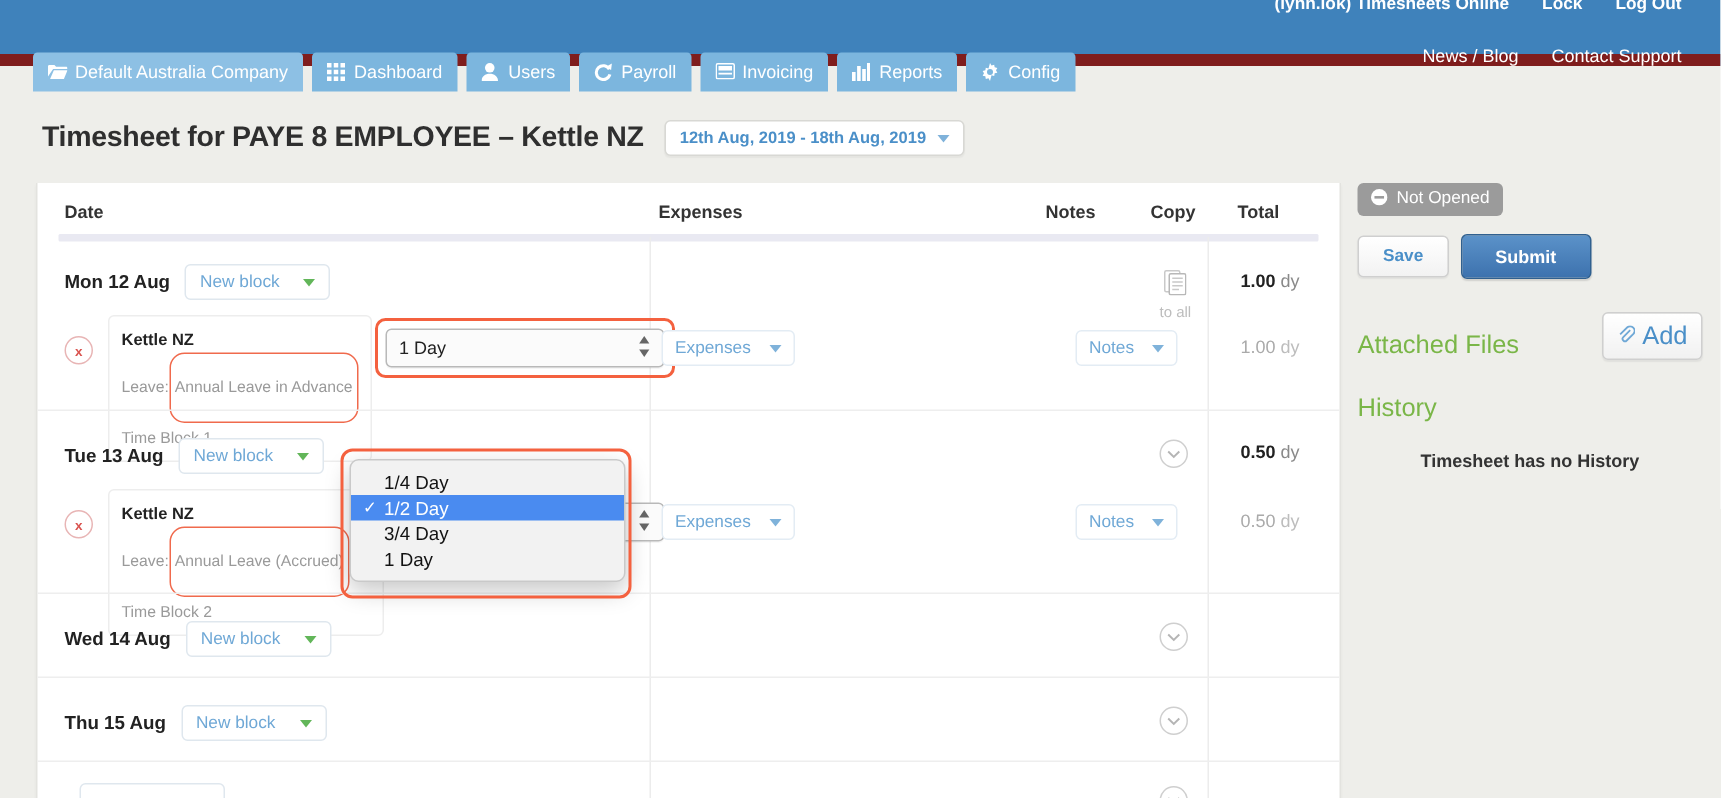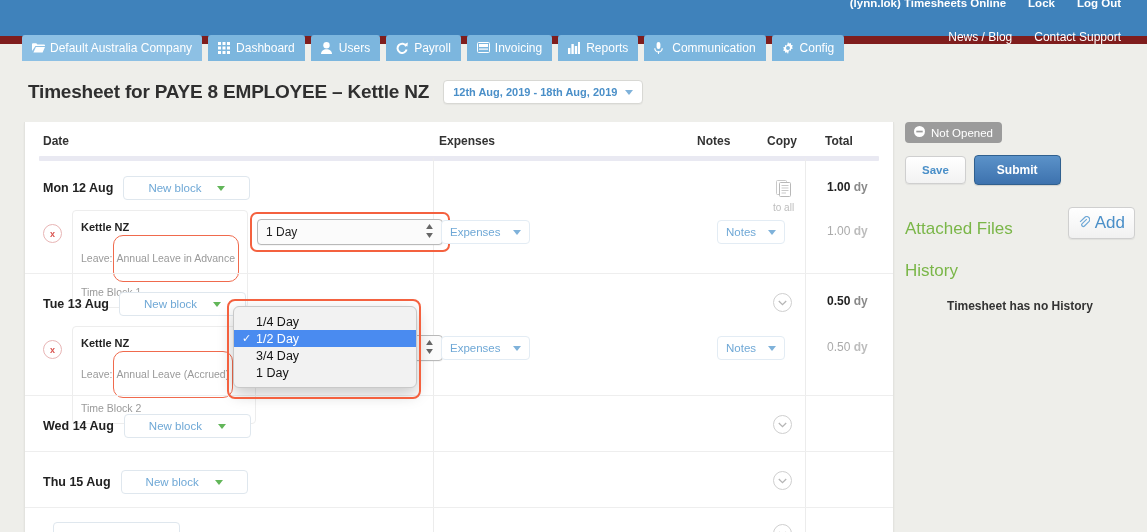--- a/index.html
+++ b/index.html
@@ -81,34 +81,34 @@
   
   .vrule{position:absolute;top:36px;bottom:0;width:1px;background:#ececec;}
 
   .row{position:relative;border-top:1px solid #eeeeee;box-sizing:border-box;}
   .row.first{border-top:none;}
 
   .daycell{position:absolute;left:18px;top:18px;display:flex;align-items:center;gap:10px;}
   .dayname{font-size:12.5px;font-weight:bold;color:#222;white-space:nowrap;}
   .newblock{
     border:1px solid #dfe7ee;border-radius:4px;background:#fff;
-    padding:5px 24px;font-size:11.5px;color:#6fa8d6;
+    padding:5px 9px;font-size:11.5px;color:#6fa8d6;
     display:flex;align-items:center;gap:16px;white-space:nowrap;
   }
   .chev-circle{
     width:17px;height:17px;border-radius:50%;border:1px solid #cfcfcf;
     display:flex;align-items:center;justify-content:center;
   }
   .chev-circle svg{display:block;}
   .copy-doc{display:flex;flex-direction:column;align-items:center;gap:1px;}
   .copy-doc .sub{font-size:10px;color:#bdbdbd;}
 
   .total{position:absolute;font-size:12px;color:#222;white-space:nowrap;}
   .total b{font-weight:bold;}
-  .total .unit{color:#8a8a8a;font-weight:bold;}
+  .total .unit{color:#8a8a8a;font-weight:normal;}
   .total.sub{color:#aaaaaa;font-weight:normal;}
   .total.sub .unit{color:#bdbdbd;}
 
   
   .blockrow{position:absolute;display:flex;align-items:flex-start;gap:10px;}
   .xbtn{
     width:17px;height:17px;border-radius:50%;border:1px solid #e8b5b5;background:#fff;
     color:#d9534f;font-size:9px;font-weight:bold;
     display:flex;align-items:center;justify-content:center;margin-top:14px;
   }
@@ -156,21 +156,21 @@
   .popup .opt.sel{background:#4a8bf0;color:#ffffff;}
   .popup-ring{
     position:absolute;left:227px;top:299px;width:194px;height:100px;
     border:2px solid #f4613f;border-radius:8px;box-sizing:border-box;z-index:41;
     pointer-events:none;
   }
 
   
   .rpanel{position:absolute;left:905px;top:122px;width:230px;}
   .badge{
-    display:inline-flex;align-items:center;gap:6px;
+    display:inline-flex;gap:6px;
     background:#9b9b9b;color:#fff;border-radius:4px;
     font-size:11.5px;padding:4px 9px;
   }
   .btnrow{display:flex;gap:8px;margin-top:12px;align-items:center;}
   .btn-save{
     background:linear-gradient(#ffffff,#f2f2f2);border:1px solid #cfcfcf;border-radius:4px;
     color:#4a8fc8;font-size:11.5px;font-weight:bold;padding:7px 16px;
     box-shadow:0 1px 1px rgba(0,0,0,.06);
   }
   .btn-submit{
@@ -280,30 +280,20 @@
                 <rect x="0" y="6" width="2.4" height="6"></rect>
                 <rect x="3.4" y="2" width="2.4" height="10"></rect>
                 <rect x="6.8" y="4" width="2.4" height="8"></rect>
                 <rect x="10" y="0" width="2" height="12"></rect>
               </g>
             </svg>
         </span>
         <span>Reports</span>
       </div>
 
-      <div class="pill">
-        <span class="ico">
-          <svg width="9" height="12" viewBox="0 0 9 12">
-              <rect x="2.6" y="0" width="3.8" height="7" rx="1.9" fill="#fff"></rect>
-              <path fill="none" stroke="#fff" stroke-width="1.2" d="M0.8 6.2a3.7 3.7 0 0 0 7.4 0"></path>
-              <rect x="4" y="9.4" width="1" height="2.6" fill="#fff"></rect>
-            </svg>
-        </span>
-        <span>Communication</span>
-      </div>
 
       <div class="pill">
         <span class="ico">
           <svg width="12" height="12" viewBox="0 0 12 12">
               <path fill="#fff" d="M6 0l1 1.6 1.8-.5.3 1.8 1.8.4-.9 1.6.9 1.6-1.8.4-.3 1.8-1.8-.5L6 12l-1-1.8-1.8.5-.3-1.8-1.8-.4.9-1.6-.9-1.6 1.8-.4.3-1.8 1.8.5z"></path>
               <circle cx="6" cy="6" r="2" fill="#7cb6de"></circle>
             </svg>
         </span>
         <span>Config</span>
       </div>

